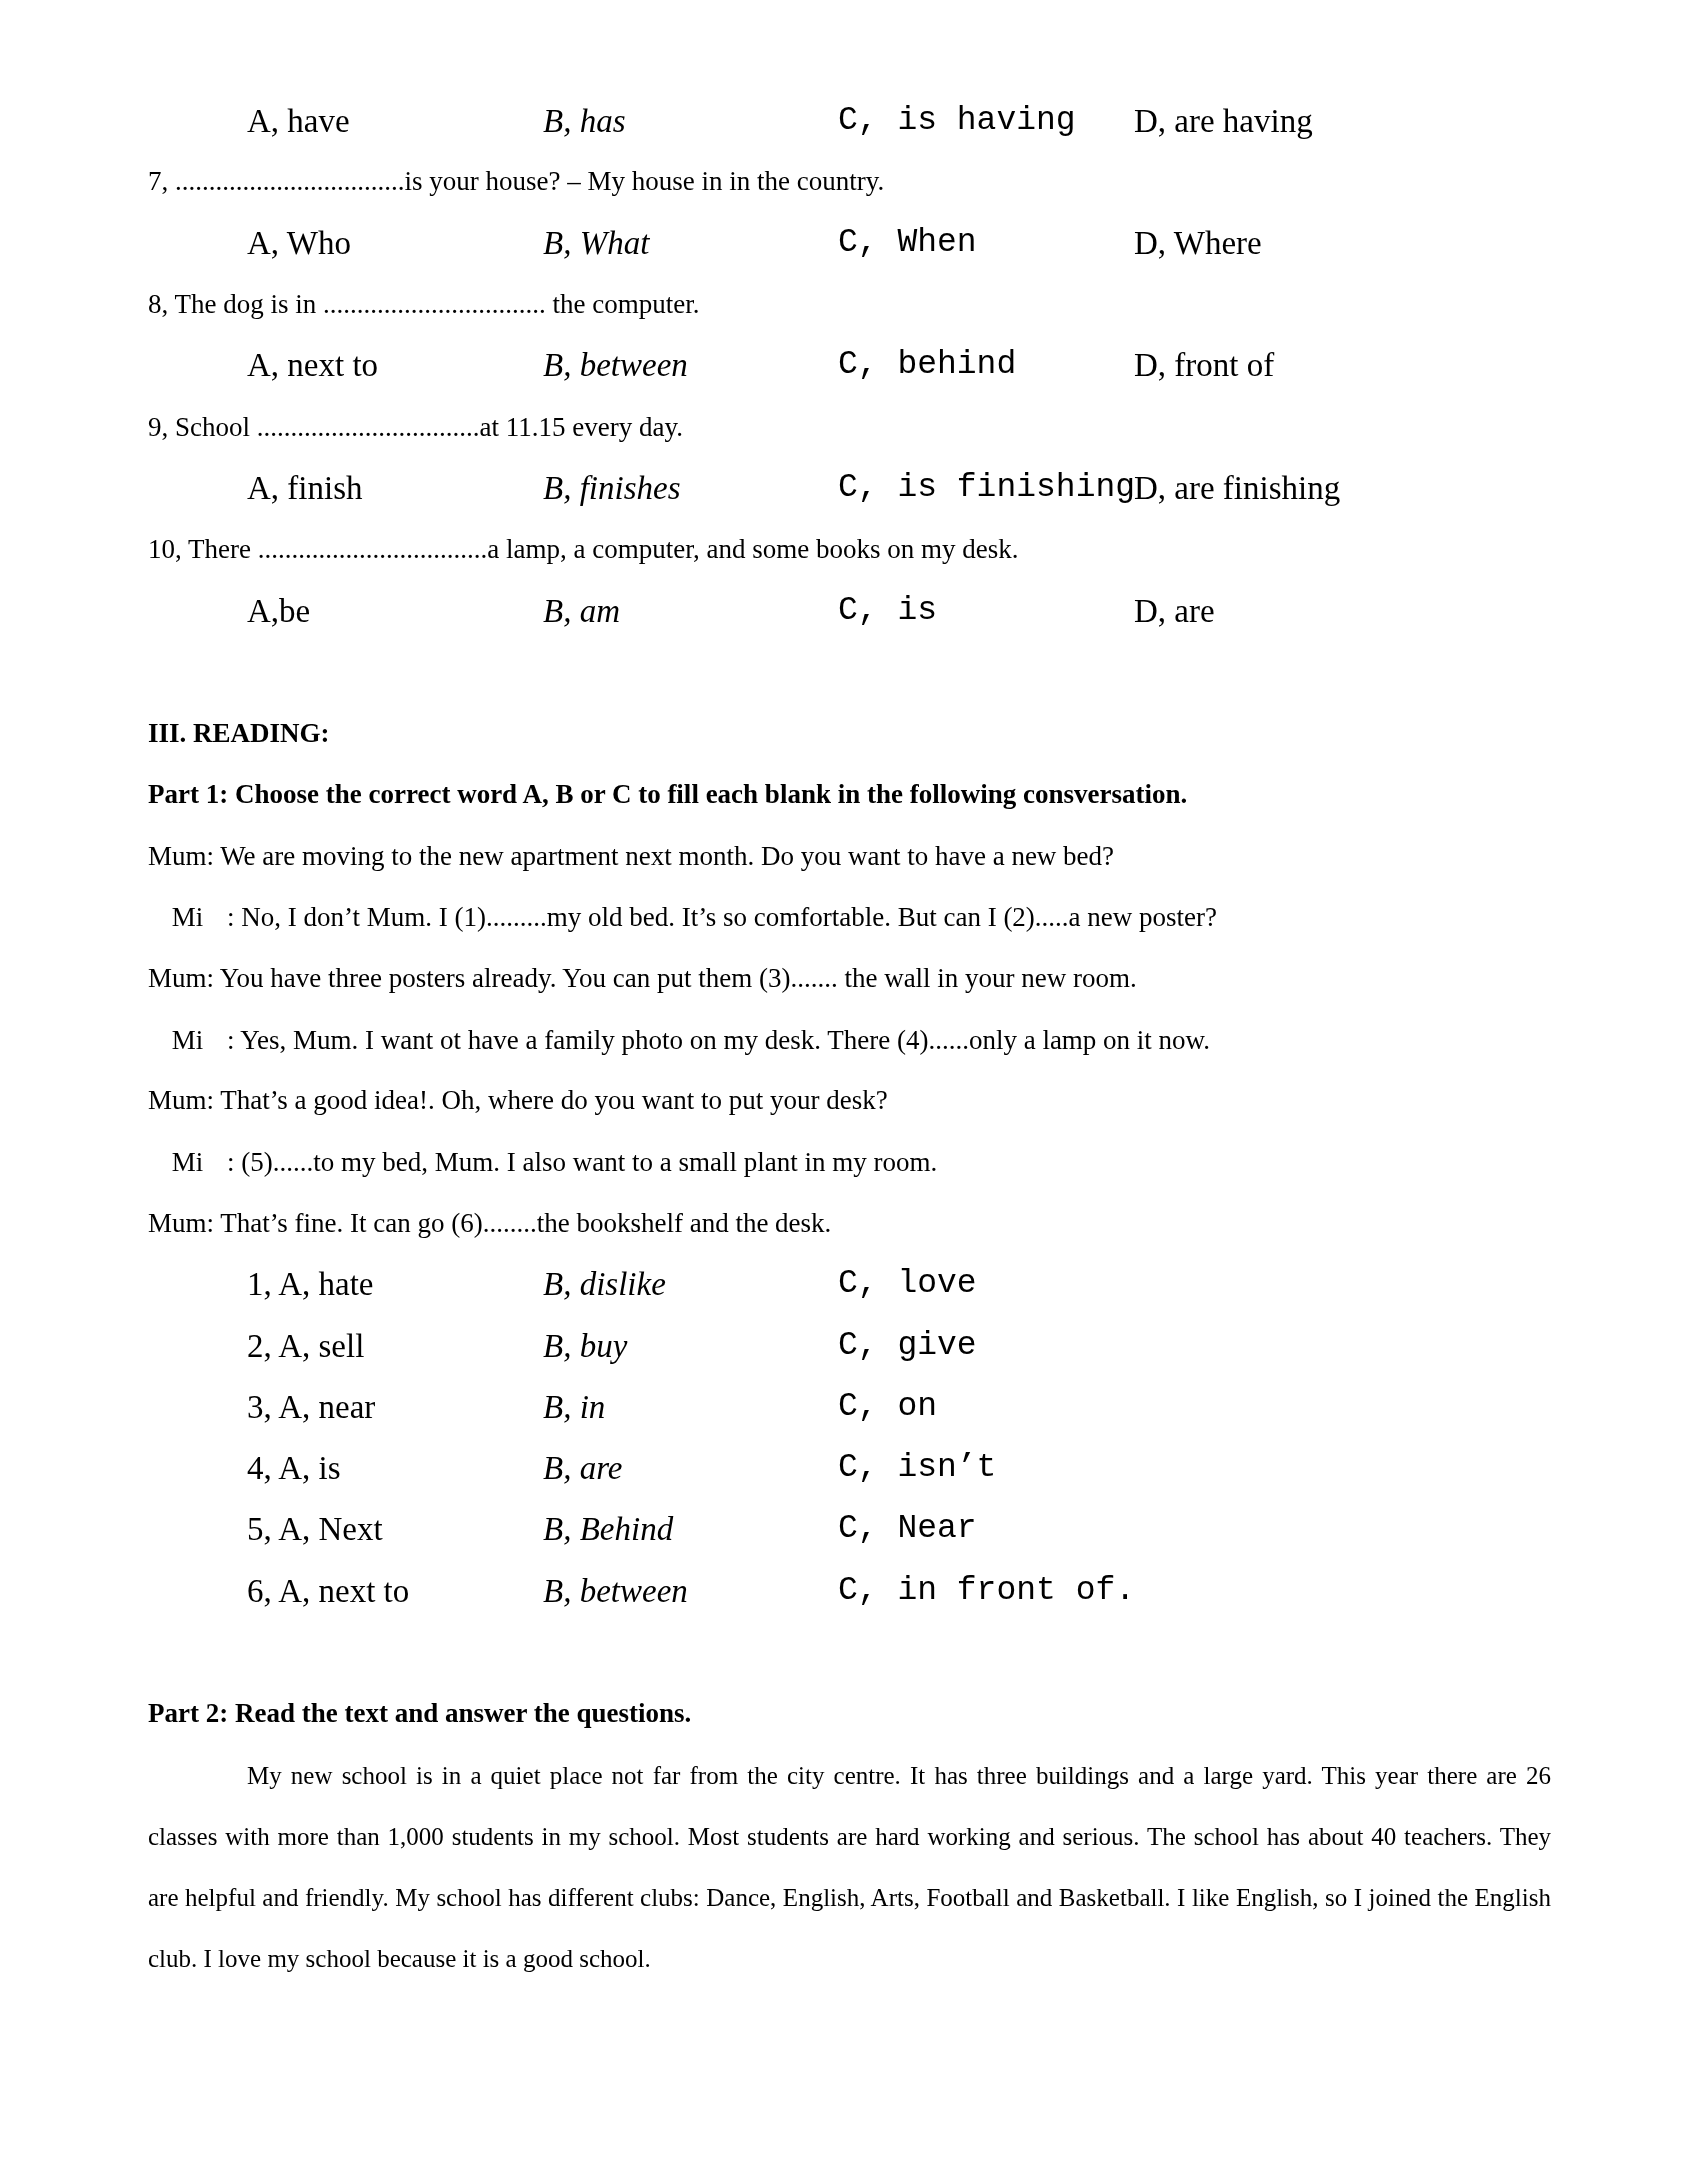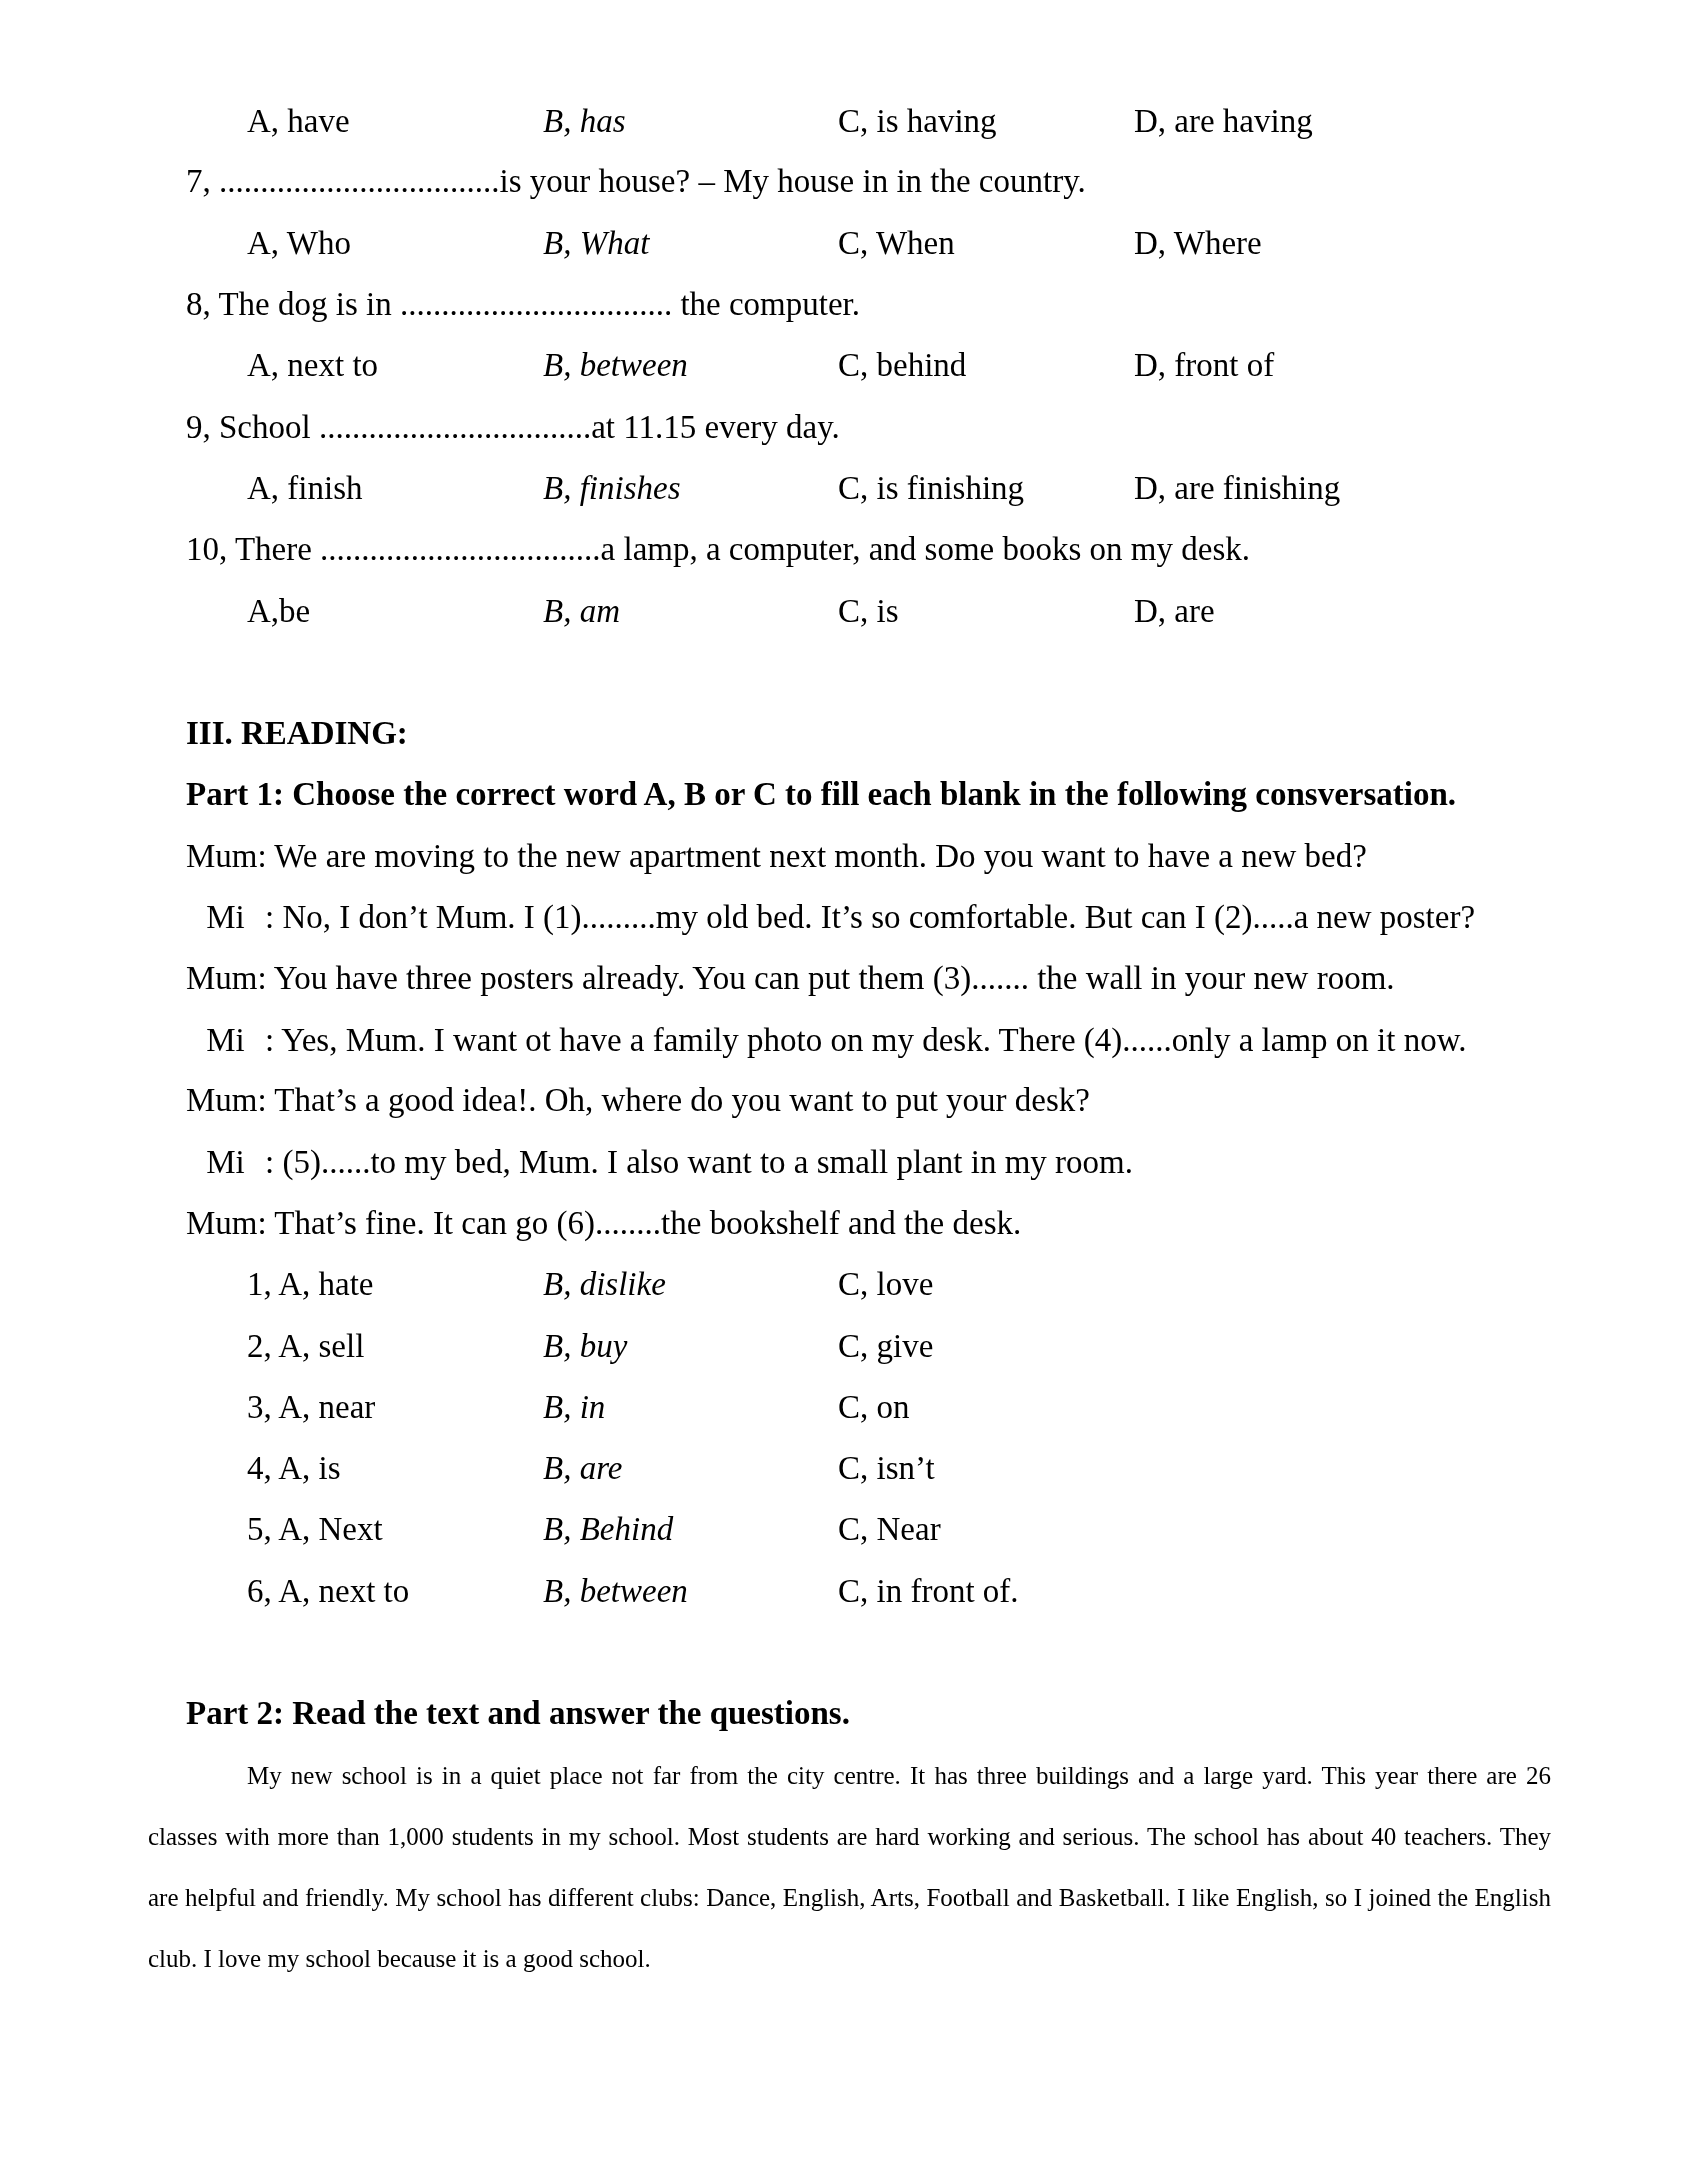--- a/index.html
+++ b/index.html
@@ -17,36 +17,35 @@
     }
     .page {
       position: absolute;
       left: 148px;
       top: 0;
       width: 1403px;
     }
     .line {
       position: absolute;
       left: 0;
-      font-size: 33px;
+      font-size: 27px;
       line-height: 40px;
       white-space: nowrap;
-      margin-left: 38px;
     }
     .bold { font-weight: bold; }
     .opt {
       position: absolute;
       font-size: 33px;
       line-height: 40px;
       white-space: nowrap;
       text-align: center;
     }
     .c1 { left: 99px; }
     .c2 { left: 395px; font-style: italic; }
-    .c3 { left: 690px; }
+    .c3 { left: 690px; font-family: Liberation Mono, monospace; }
     .c4 { left: 986px; }
     .speaker {
       display: inline-block;
       text-align: center;
     }
     .speaker.mi { width: 79px; }
     .para {
       position: absolute;
       left: 0;
       width: 1403px;

